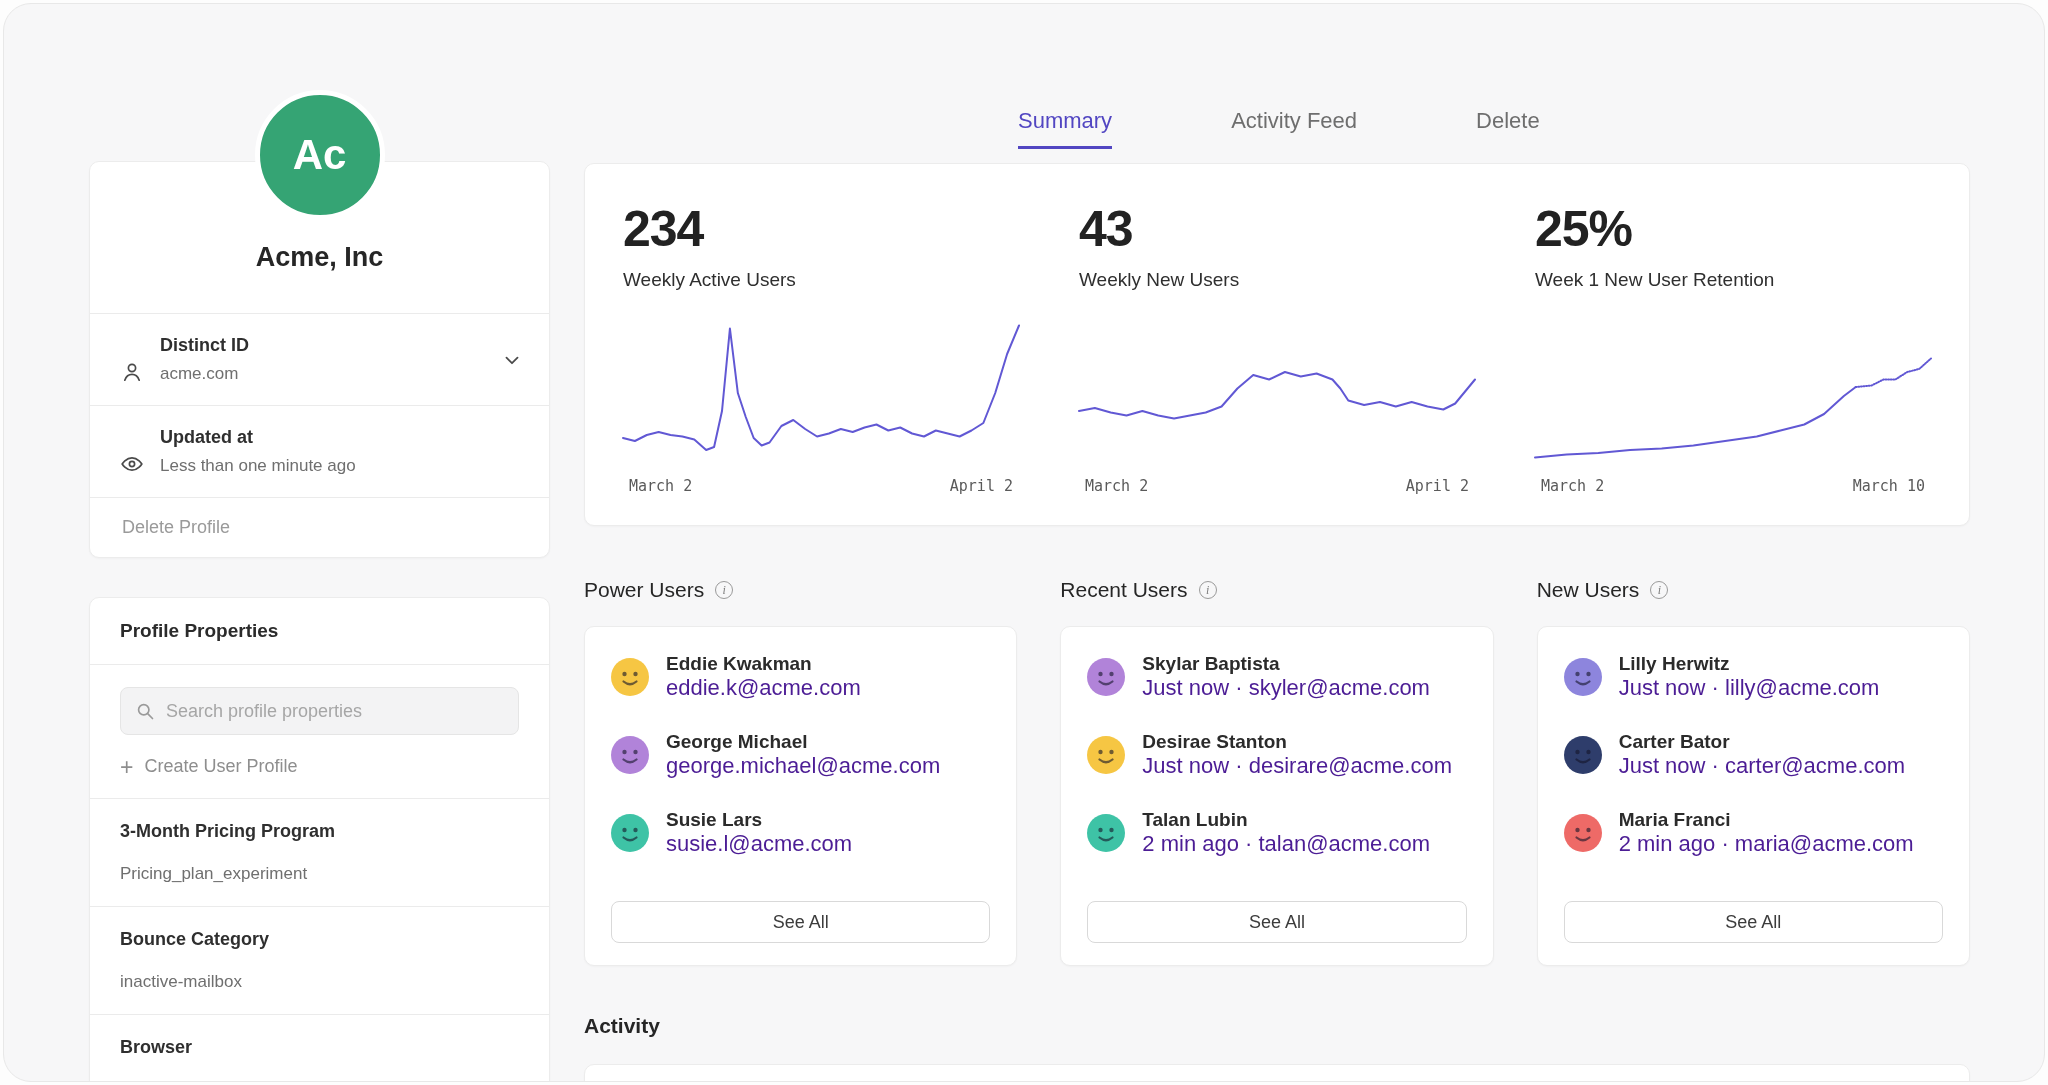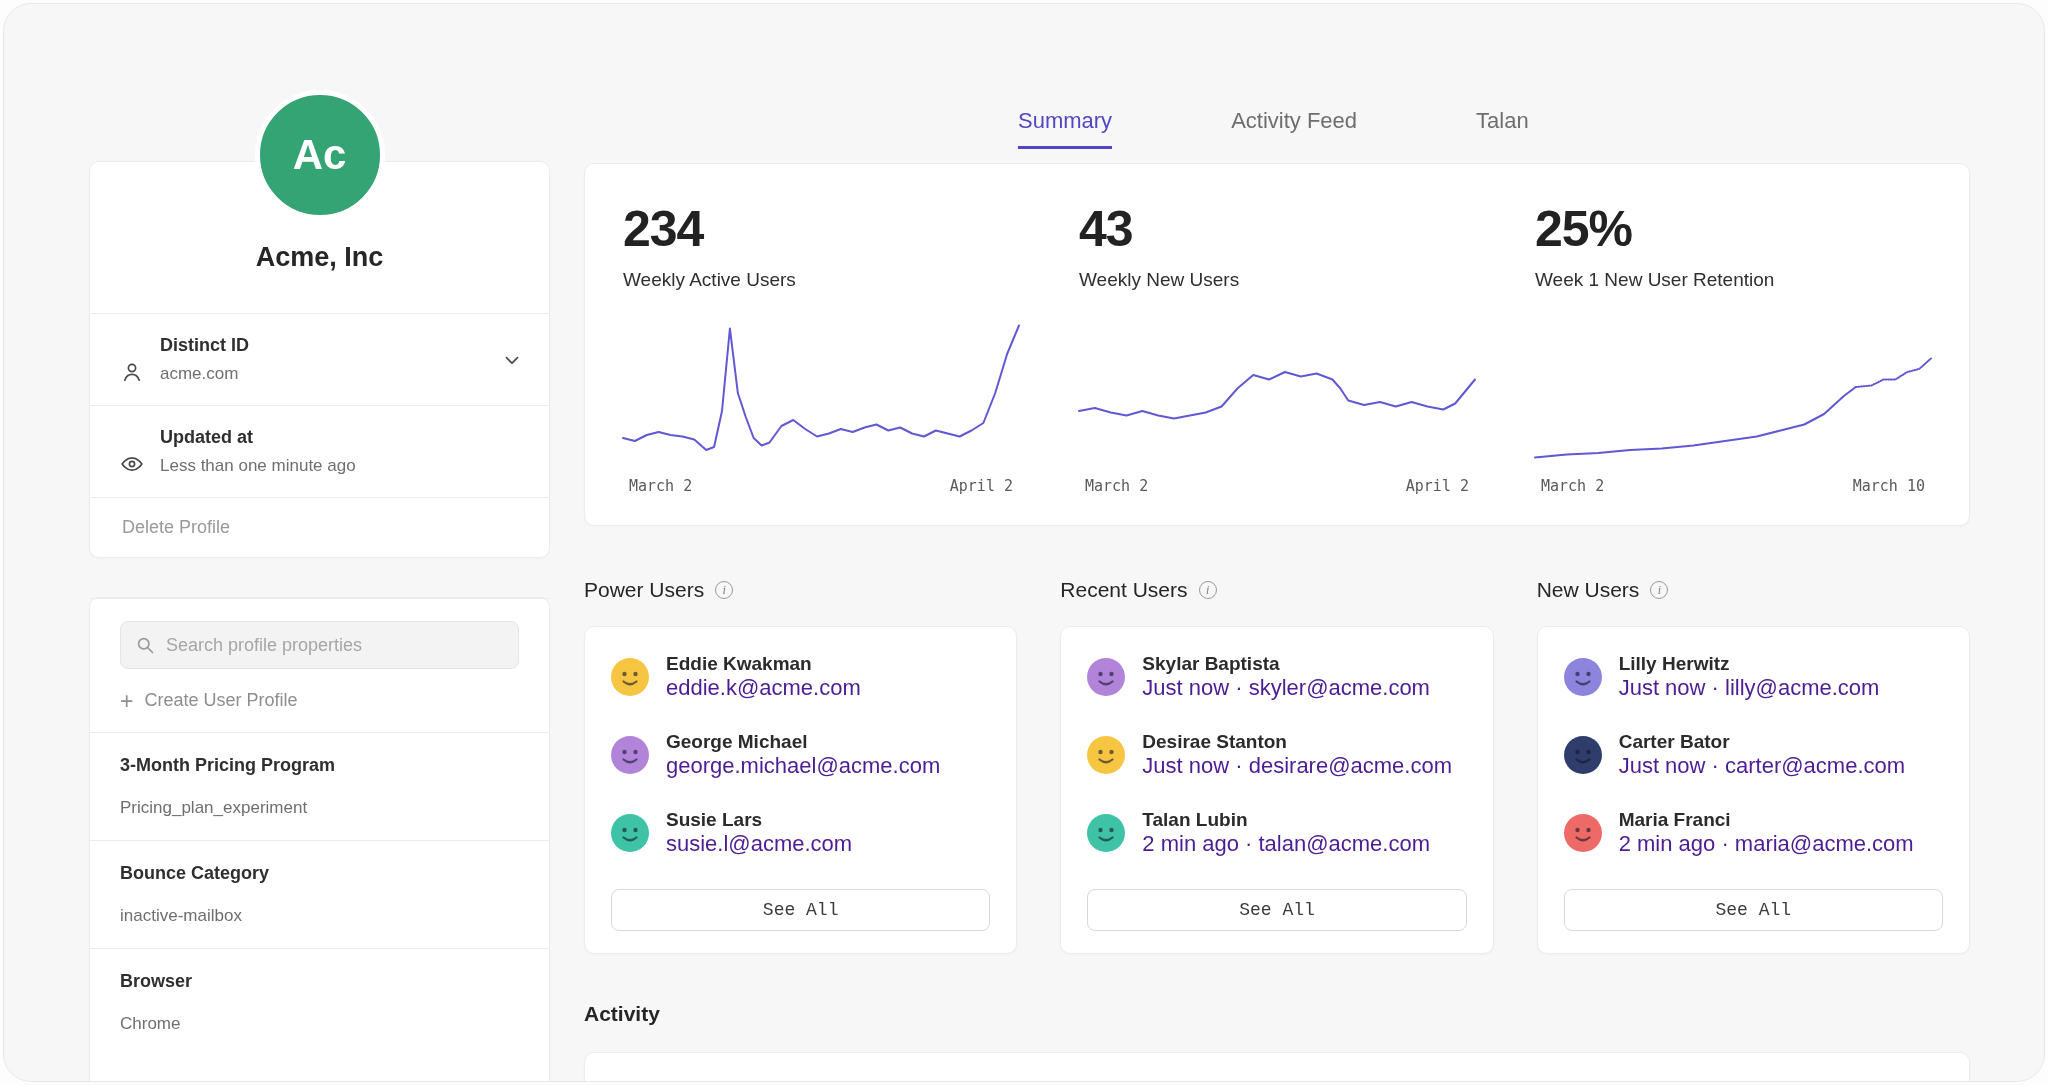--- a/index.html
+++ b/index.html
@@ -56,22 +56,22 @@
   .list-heading{display:flex;align-items:center;gap:11px;margin-bottom:24px}
   .list-title{font-size:21px;font-weight:400;color:#262626}
   .info-icon{width:18px;height:18px;border:1.4px solid #9a9a9a;border-radius:50%;color:#7d7d7d;font-size:12px;
     display:inline-flex;align-items:center;justify-content:center;font-family:"Liberation Serif",serif;font-style:italic;cursor:pointer}
   .list-card{padding:26px 26px 22px;display:flex;flex-direction:column}
   .user-row{display:flex;align-items:center;gap:17px;margin-bottom:30px;cursor:pointer}
   .avatar{width:38px;height:38px;border-radius:50%;flex:0 0 38px;position:relative}
   .avatar svg{position:absolute;inset:0;width:100%;height:100%}
   .user-name{font-size:19px;font-weight:700;color:#2b2b2b}
   .user-meta{font-size:22px;color:#4c1d95;}
-  .see-all{margin-top:2px;height:42px;border:1px solid #d9d9d9;border-radius:8px;background:#fff;font-size:18px;color:#3c3c3c;
-    font-family:Liberation Mono, monospace;cursor:pointer}
+  .see-all{margin-top:14px;height:42px;border:1px solid #d9d9d9;border-radius:8px;background:#fff;font-size:18px;color:#3c3c3c;
+    font-family:Liberation Sans, sans-serif;cursor:pointer}
 
   .activity-title{margin-top:48px;font-size:21px;font-weight:700;color:#262626}
   .activity-card{margin-top:26px;height:220px;padding:32px 38px;display:grid;grid-template-columns:1fr 1fr 1fr;gap:60px}
 </style>
 </head>
 <body>
 
 <div class="frame">
 
   <aside class="sidebar">
@@ -113,20 +113,21 @@
           <div class="f-label">Updated at</div>
           <div class="f-value">Less than one minute ago</div>
         </div>
       </div>
       <div class="divider"></div>
 
       <div class="delete-row">Delete Profile</div>
     </section>
 
     <section class="card props-card">
+      <h2 class="props-title">Profile Properties</h2>
       <div class="divider"></div>
 
       <div class="search-box">
         <span class="s-icon">
           <svg viewBox="0 0 24 24" fill="none" stroke="#9a9a9a" stroke-width="2" stroke-linecap="round">
               <circle cx="10.5" cy="10.5" r="6.2"></circle>
               <line x1="15.2" y1="15.2" x2="21" y2="21"></line>
             </svg>
         </span>
         <input type="text" placeholder="Search profile properties" style="">
@@ -155,21 +156,21 @@
         <div class="prop-value">Chrome</div>
       </div>
     </section>
   </aside>
 
   <main class="main">
 
     <nav class="tabs">
       <div class="tab active">Summary</div>
       <div class="tab">Activity Feed</div>
-      <div class="tab">Talan</div>
+      <div class="tab">Delete</div>
     </nav>
 
     <section class="card summary-card">
 
       <div class="metric">
         <div class="metric-value">234</div>
         <div class="metric-label">Weekly Active Users</div>
         <div class="chart">
             <svg viewBox="0 0 100 100" preserveAspectRatio="none">
               <polyline points="0,78.0 3,80.0 6,76.0 9,74.0 12,76.0 15,77.0 18,79.0 21,86.0 23,84.0 25,60.0 27,5.0 29,48.0 31,64.0 33,78.0 35,83.0 37,81.0 40,70.0 43,66.0 46,72.0 49,77.0 52,75.0 55,72.0 58,74.0 61,71.0 64,69.0 67,73.0 70,71.0 73,75.0 76,77.0 79,73.0 82,75.0 85,77.0 88,73.0 91,68.0 94,48.0 97,22.0 100,3.0" fill="none" stroke="#6158d4" stroke-width="2" stroke-linejoin="round" stroke-linecap="round" vector-effect="non-scaling-stroke"></polyline>

